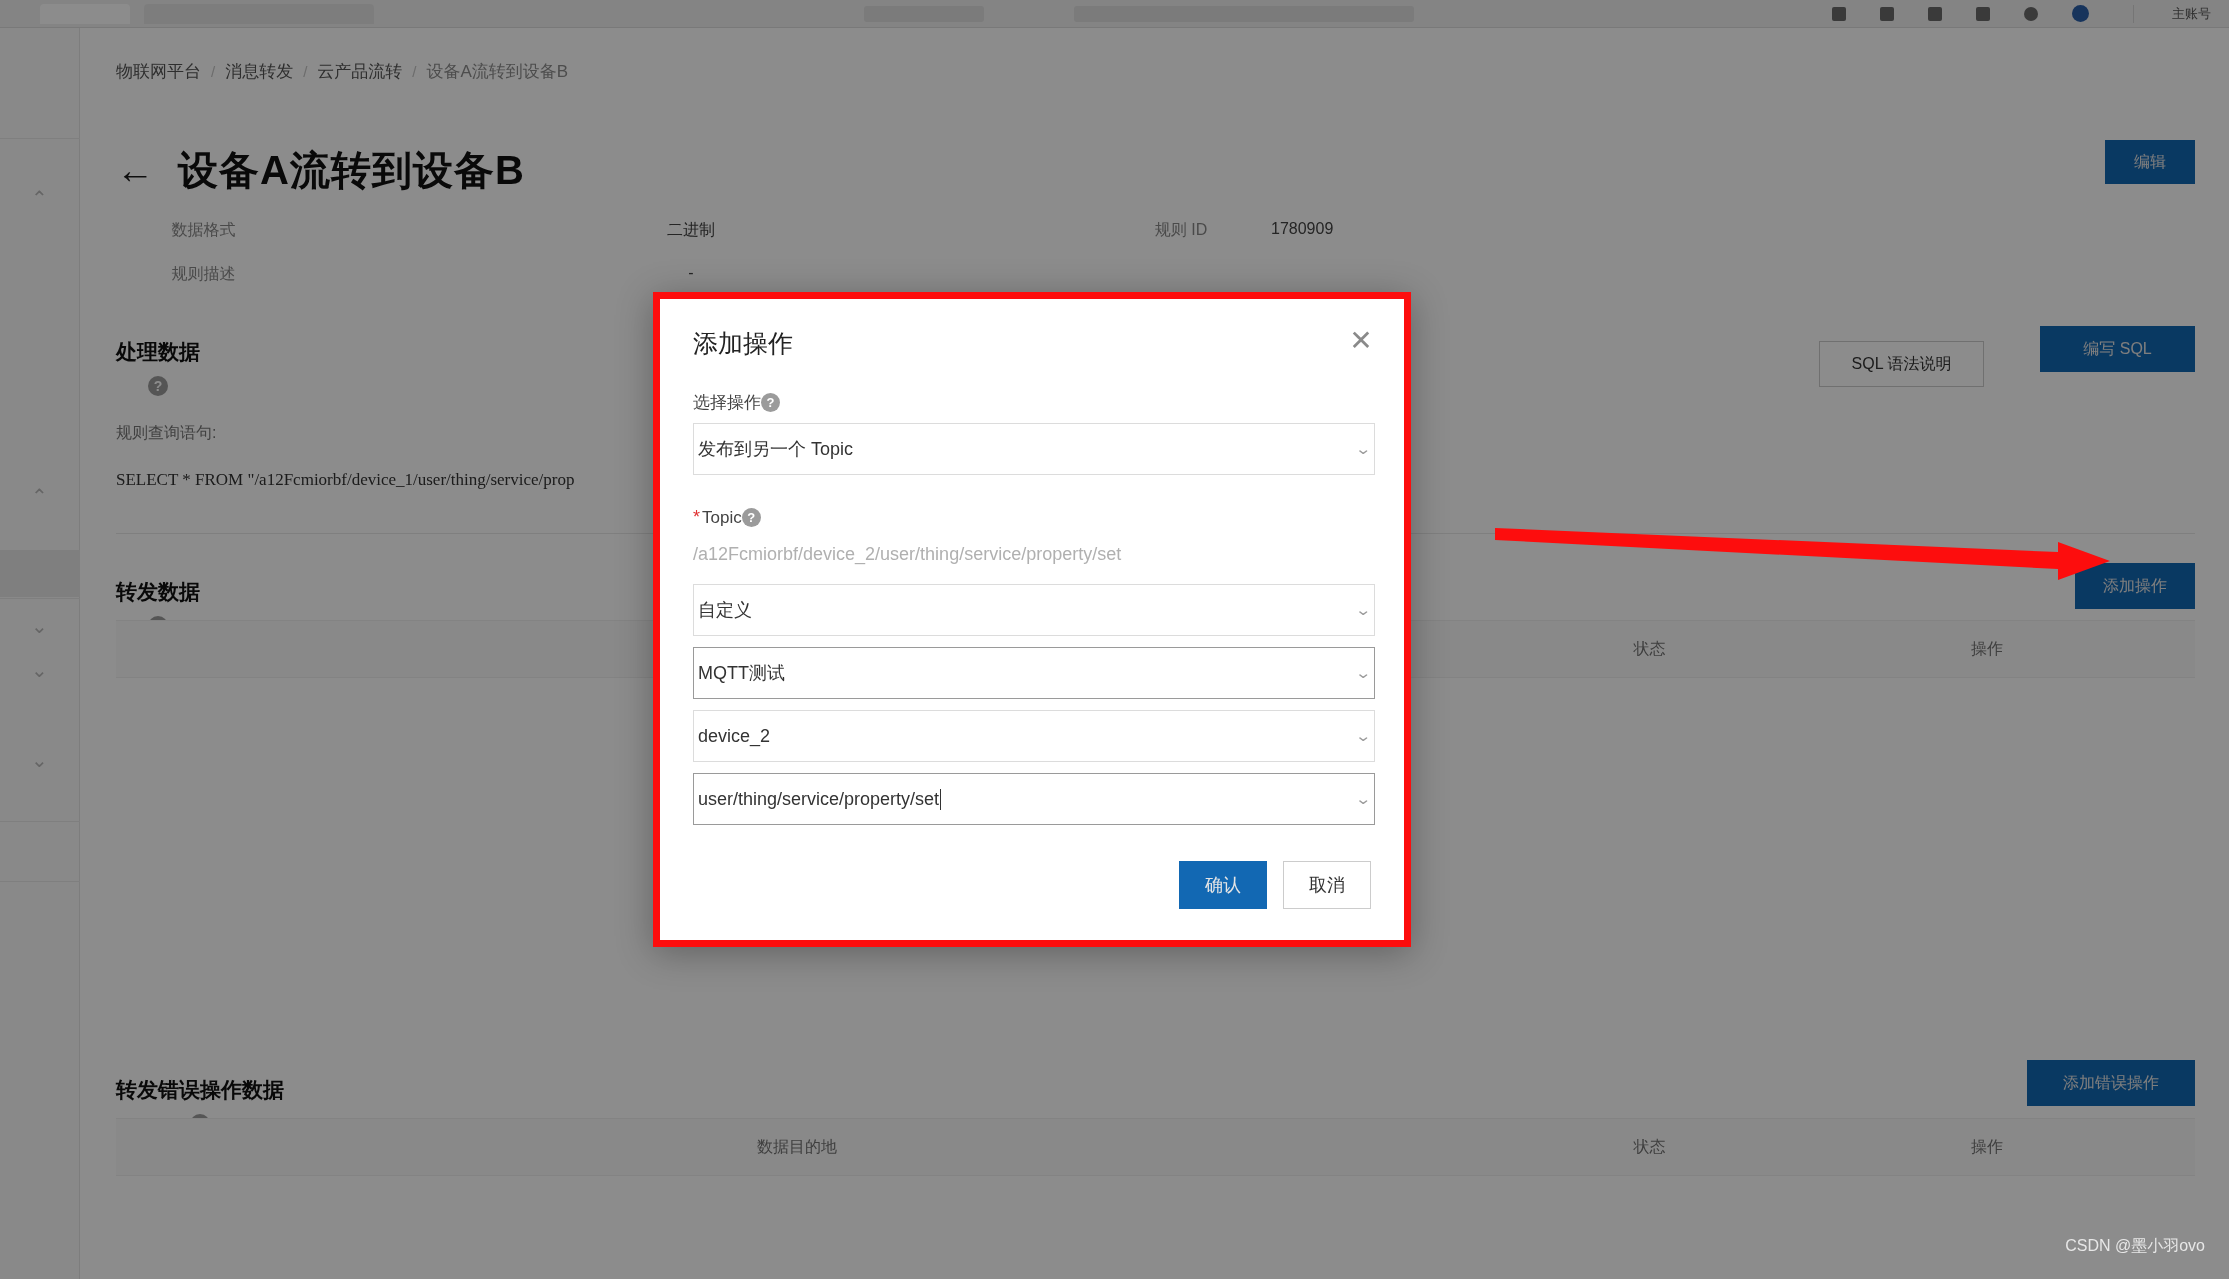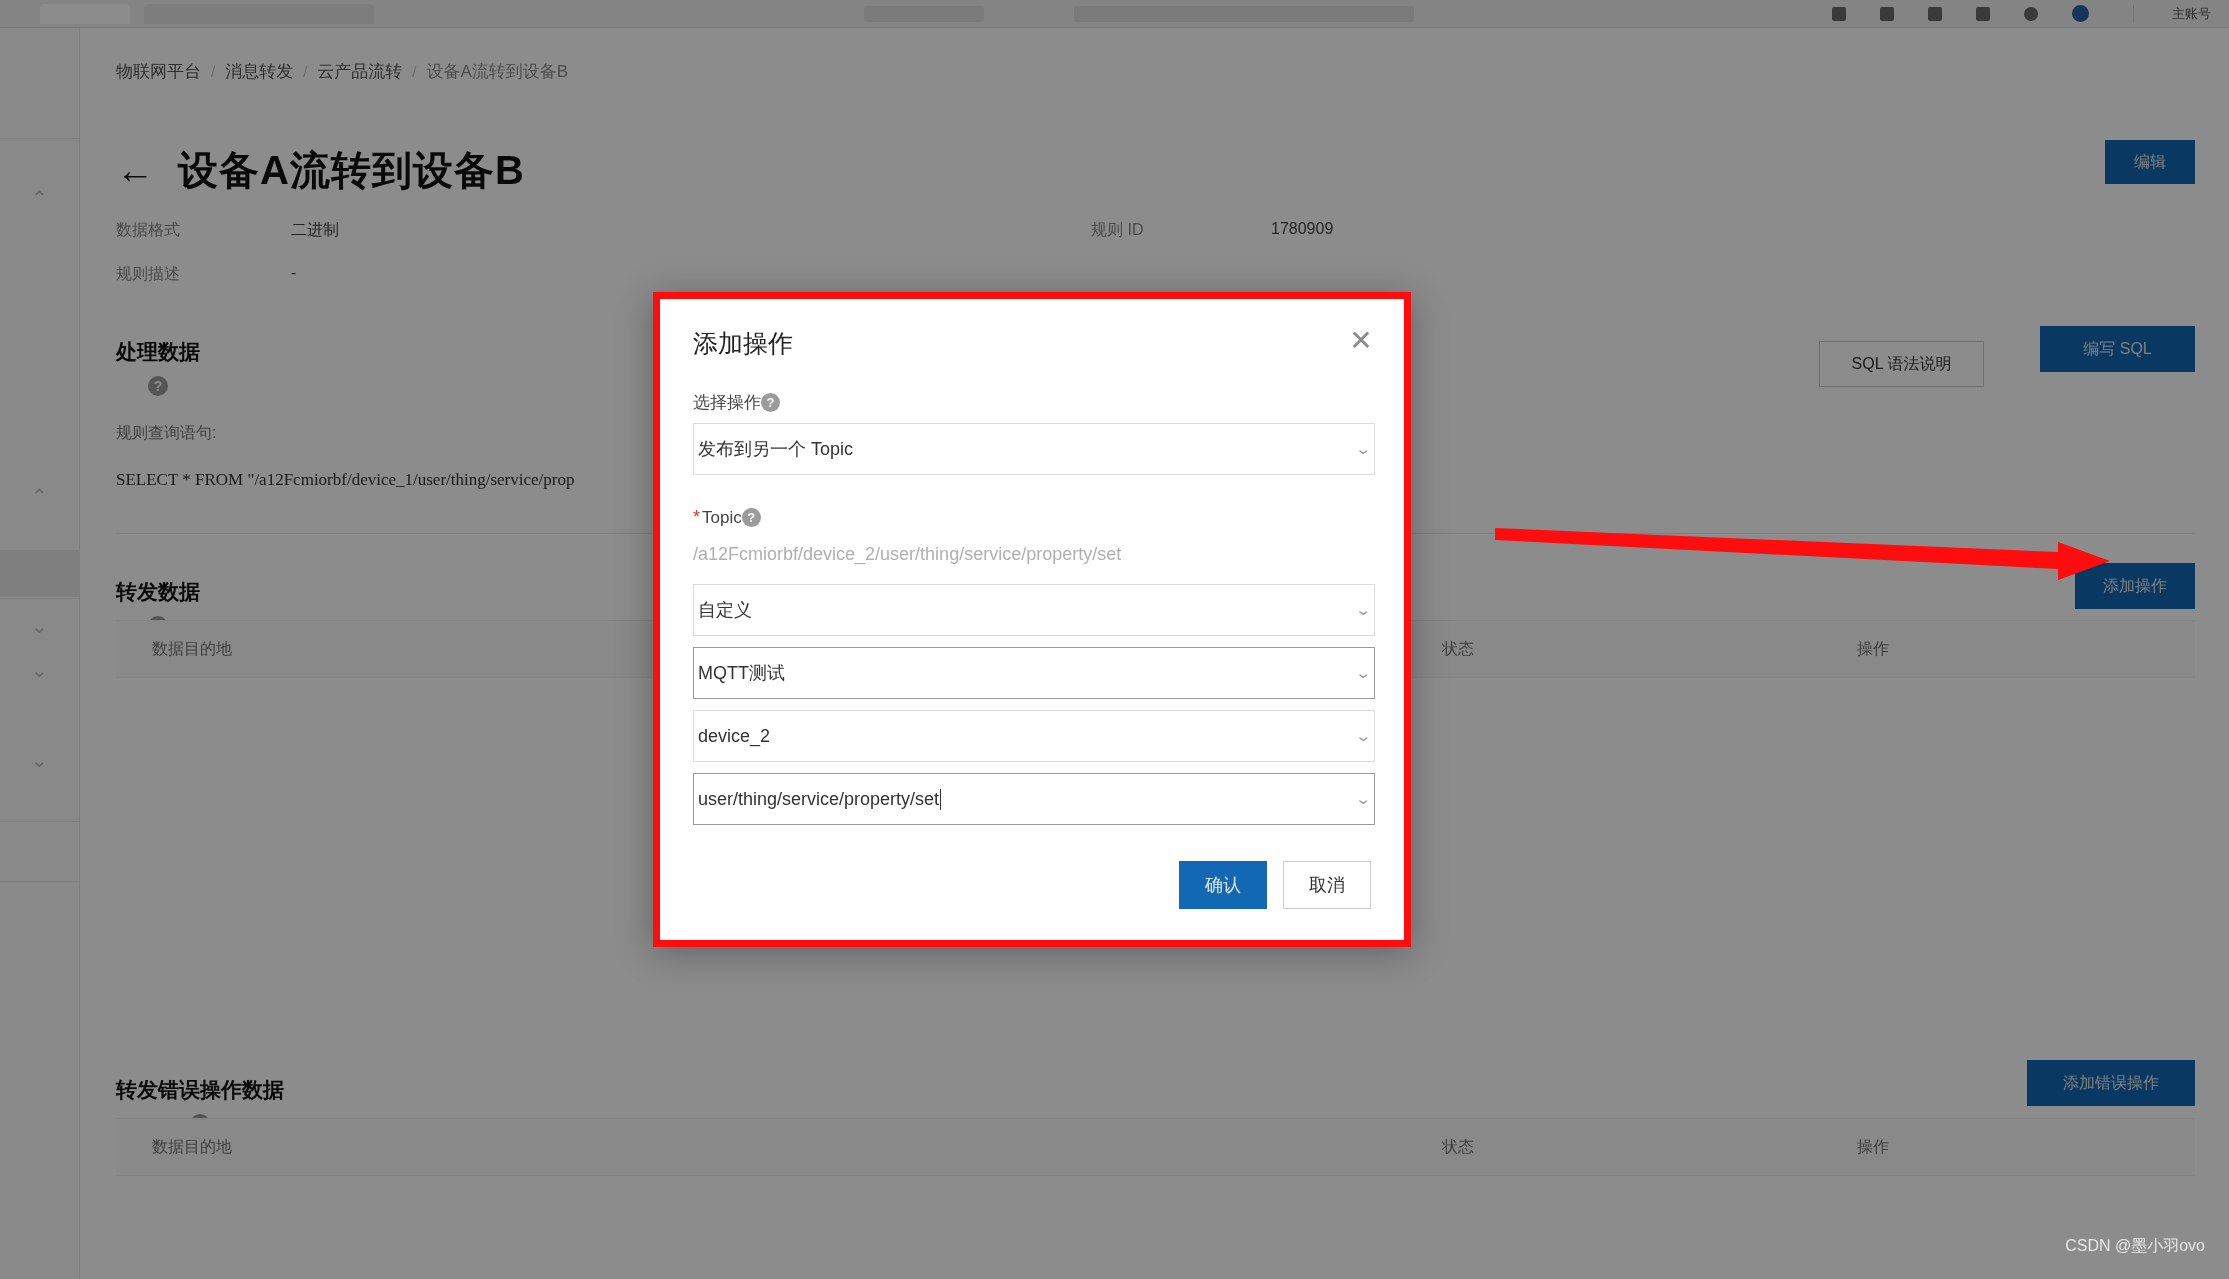--- a/index.html
+++ b/index.html
@@ -56,21 +56,21 @@
   .collapse-handle {
     position:absolute; left:80px; top:630px;
     width:24px; height:68px;
     background:#e2e2e2;
     clip-path: polygon(100% 0, 100% 100%, 0 86%, 0 14%);
     display:flex; align-items:center; justify-content:center;
     color:#8e8e8e; font-size:17px;
   }
 
   
-  .content { position:absolute; left:80px; top:28px; right:0; bottom:0; background:#fff; }
+  .content { position:absolute; left:80px; top:28px; right:0; bottom:0; background:#fff;text-align:center; }
 
   .breadcrumb {
     position:absolute; left:36px; top:32px;
     font-size:17px; color:#8c8c8c;
     display:flex; align-items:center; gap:10px;
   }
   .breadcrumb .crumb { color:#555; }
   .breadcrumb .crumb.last { color:#8c8c8c; }
   .breadcrumb .sep { color:#c5c5c5; font-size:15px; }
 

